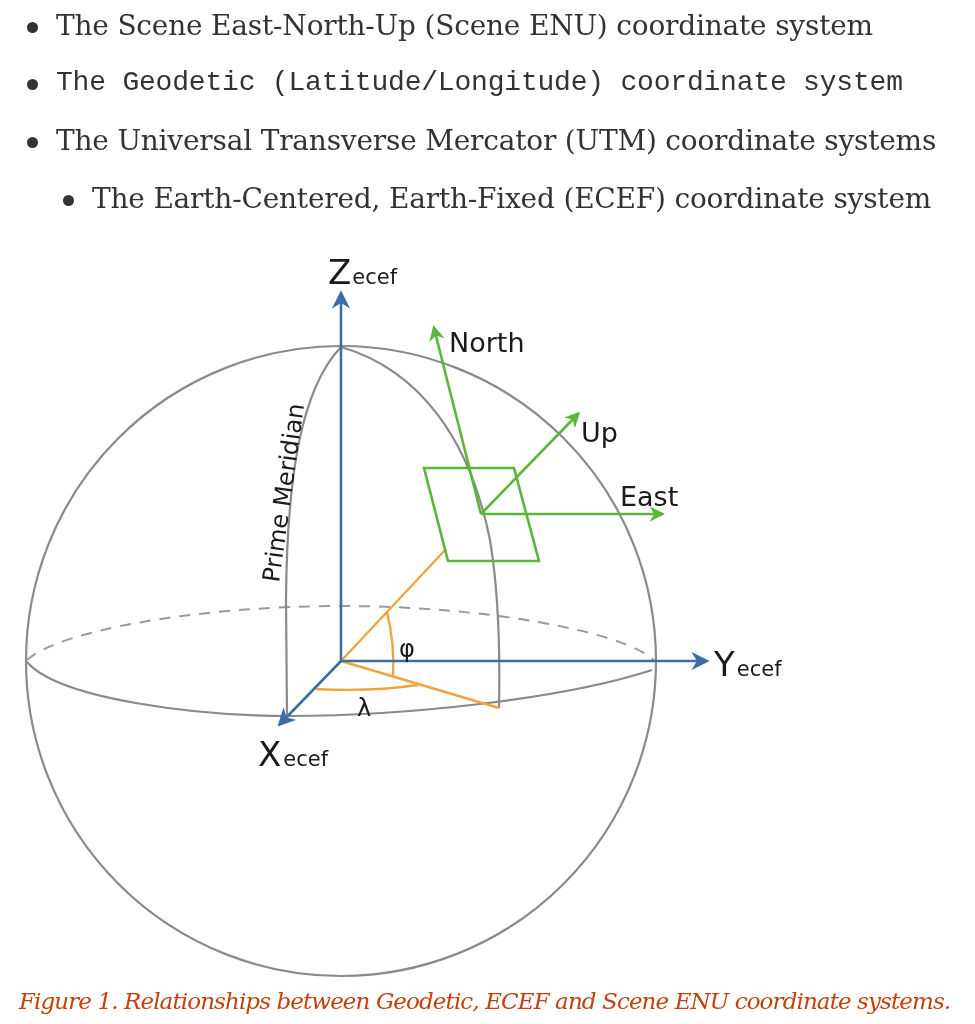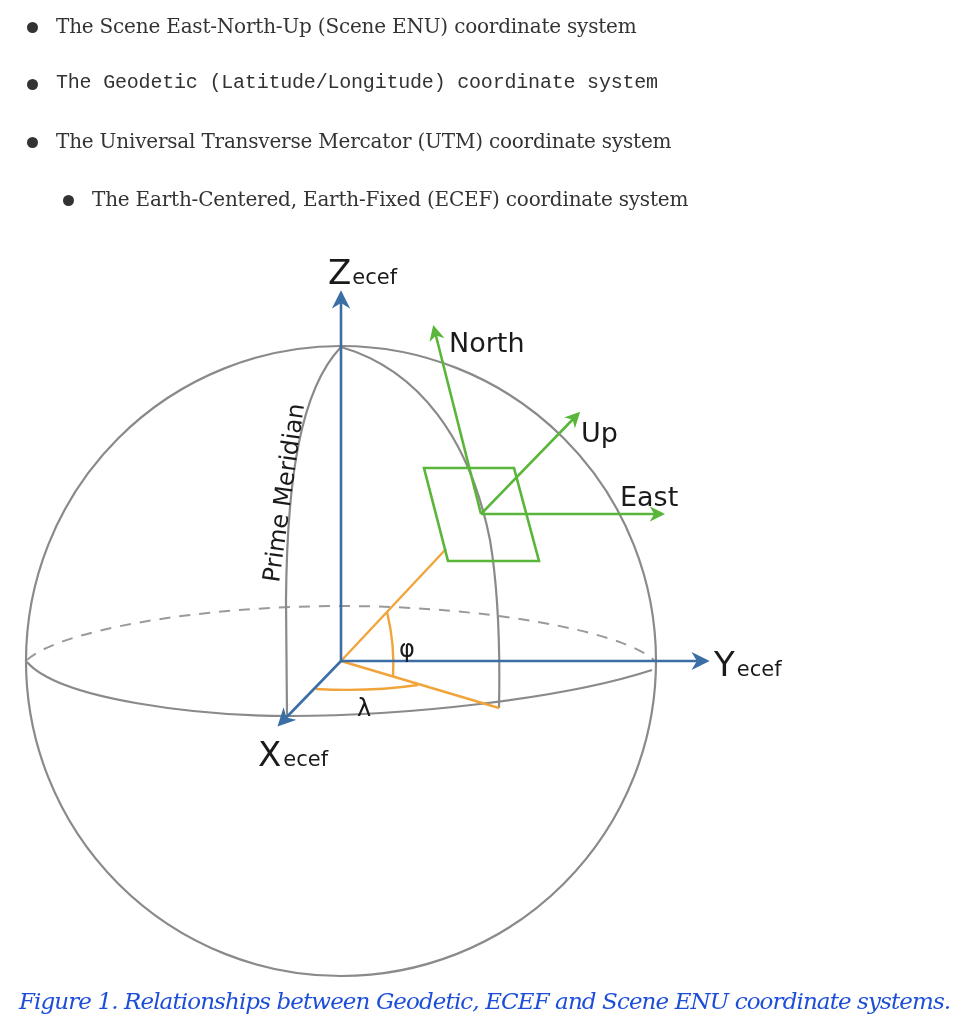--- a/index.html
+++ b/index.html
@@ -1,39 +1,39 @@
 <!DOCTYPE html>
 <html><head>
   <meta charset="utf-8">
   <style>
     html, body { margin: 0; padding: 0; background: #ffffff; }
     body { width: 975px; height: 1024px; position: relative; overflow: hidden; }
     .bullets { list-style: none; margin: 0; padding: 0; position: absolute; left: 0; top: 0; width: 975px; }
-    .bullets li { position: absolute; left: 56px; font-family: "DejaVu Serif", "Liberation Serif", serif; font-size: 20px; color: #333333; white-space: nowrap; line-height: 30px; letter-spacing: -0.2px; }
+    .bullets li { position: absolute; left: 56px; font-family: "DejaVu Serif", "Liberation Serif", serif; font-size: 28px; color: #333333; white-space: nowrap; line-height: 30px; letter-spacing: -0.2px; }
     .bullets li .dot { position: absolute; left: -29px; top: 11px; width: 11px; height: 11px; border-radius: 50%; background: #333333; }
     .figure { position: absolute; left: 0; top: 230px; width: 882px; height: 760px; }
     .figure svg { display: block; }
     .lbl { font-family: "DejaVu Sans", "Liberation Sans", sans-serif; fill: #1a1a1a; }
-    .caption { position: absolute; left: 19px; top: 988px; font-family: "DejaVu Serif", "Liberation Serif", serif; font-style: italic; font-size: 23px; color: #1d4ed8; white-space: nowrap; letter-spacing: -0.9px; }
+    .caption { position: absolute; left: 19px; top: 988px; font-family: "DejaVu Serif", "Liberation Serif", serif; font-style: italic; font-size: 23px; color: #c2410c; white-space: nowrap; letter-spacing: -0.9px; }
   </style>
 </head>
 <body>
 
 <ul class="bullets">
   <li style="top:11px;">
     <span class="dot"></span>
     <span>The Scene East-North-Up (Scene ENU) coordinate system</span>
   </li>
   <li style="top:68px;font-family:Liberation Mono, monospace;">
     <span class="dot"></span>
     <span>The Geodetic (Latitude/Longitude) coordinate system</span>
   </li>
   <li style="top:126px;">
     <span class="dot"></span>
-    <span>The Universal Transverse Mercator (UTM) coordinate system</span>
+    <span>The Universal Transverse Mercator (UTM) coordinate systems</span>
   </li>
   <li style="top:184px;margin-left:36px;">
     <span class="dot"></span>
     <span>The Earth-Centered, Earth-Fixed (ECEF) coordinate system</span>
   </li>
 </ul>
 
 <div class="figure">
   <svg width="975" height="760" viewBox="0 230 975 760" xmlns="http://www.w3.org/2000/svg">
     <defs>

